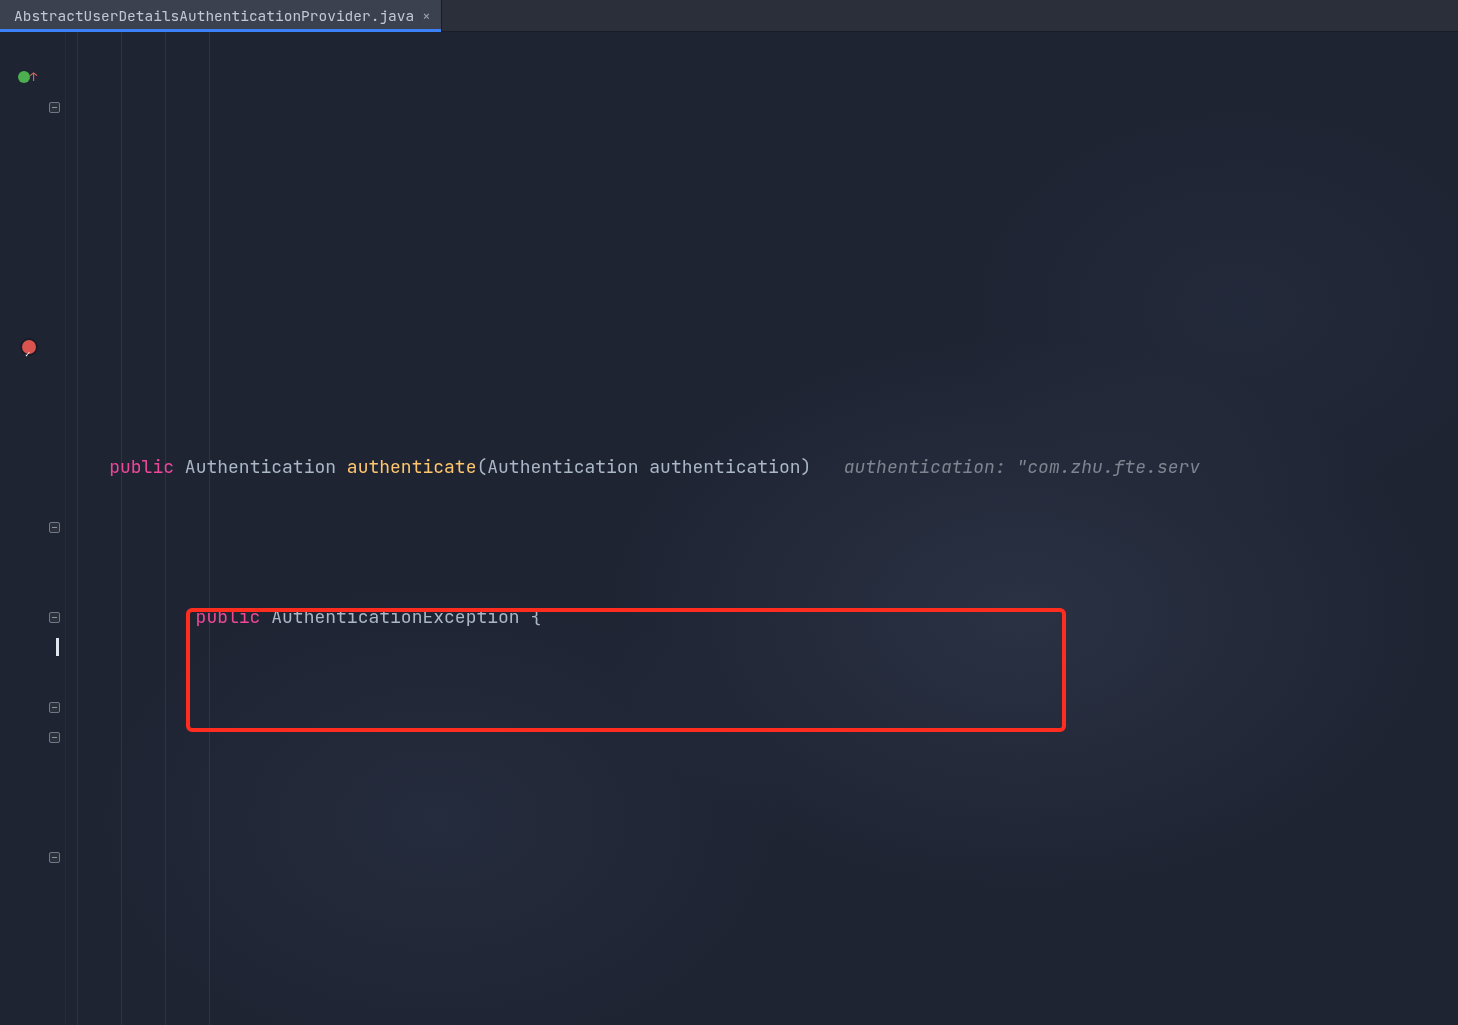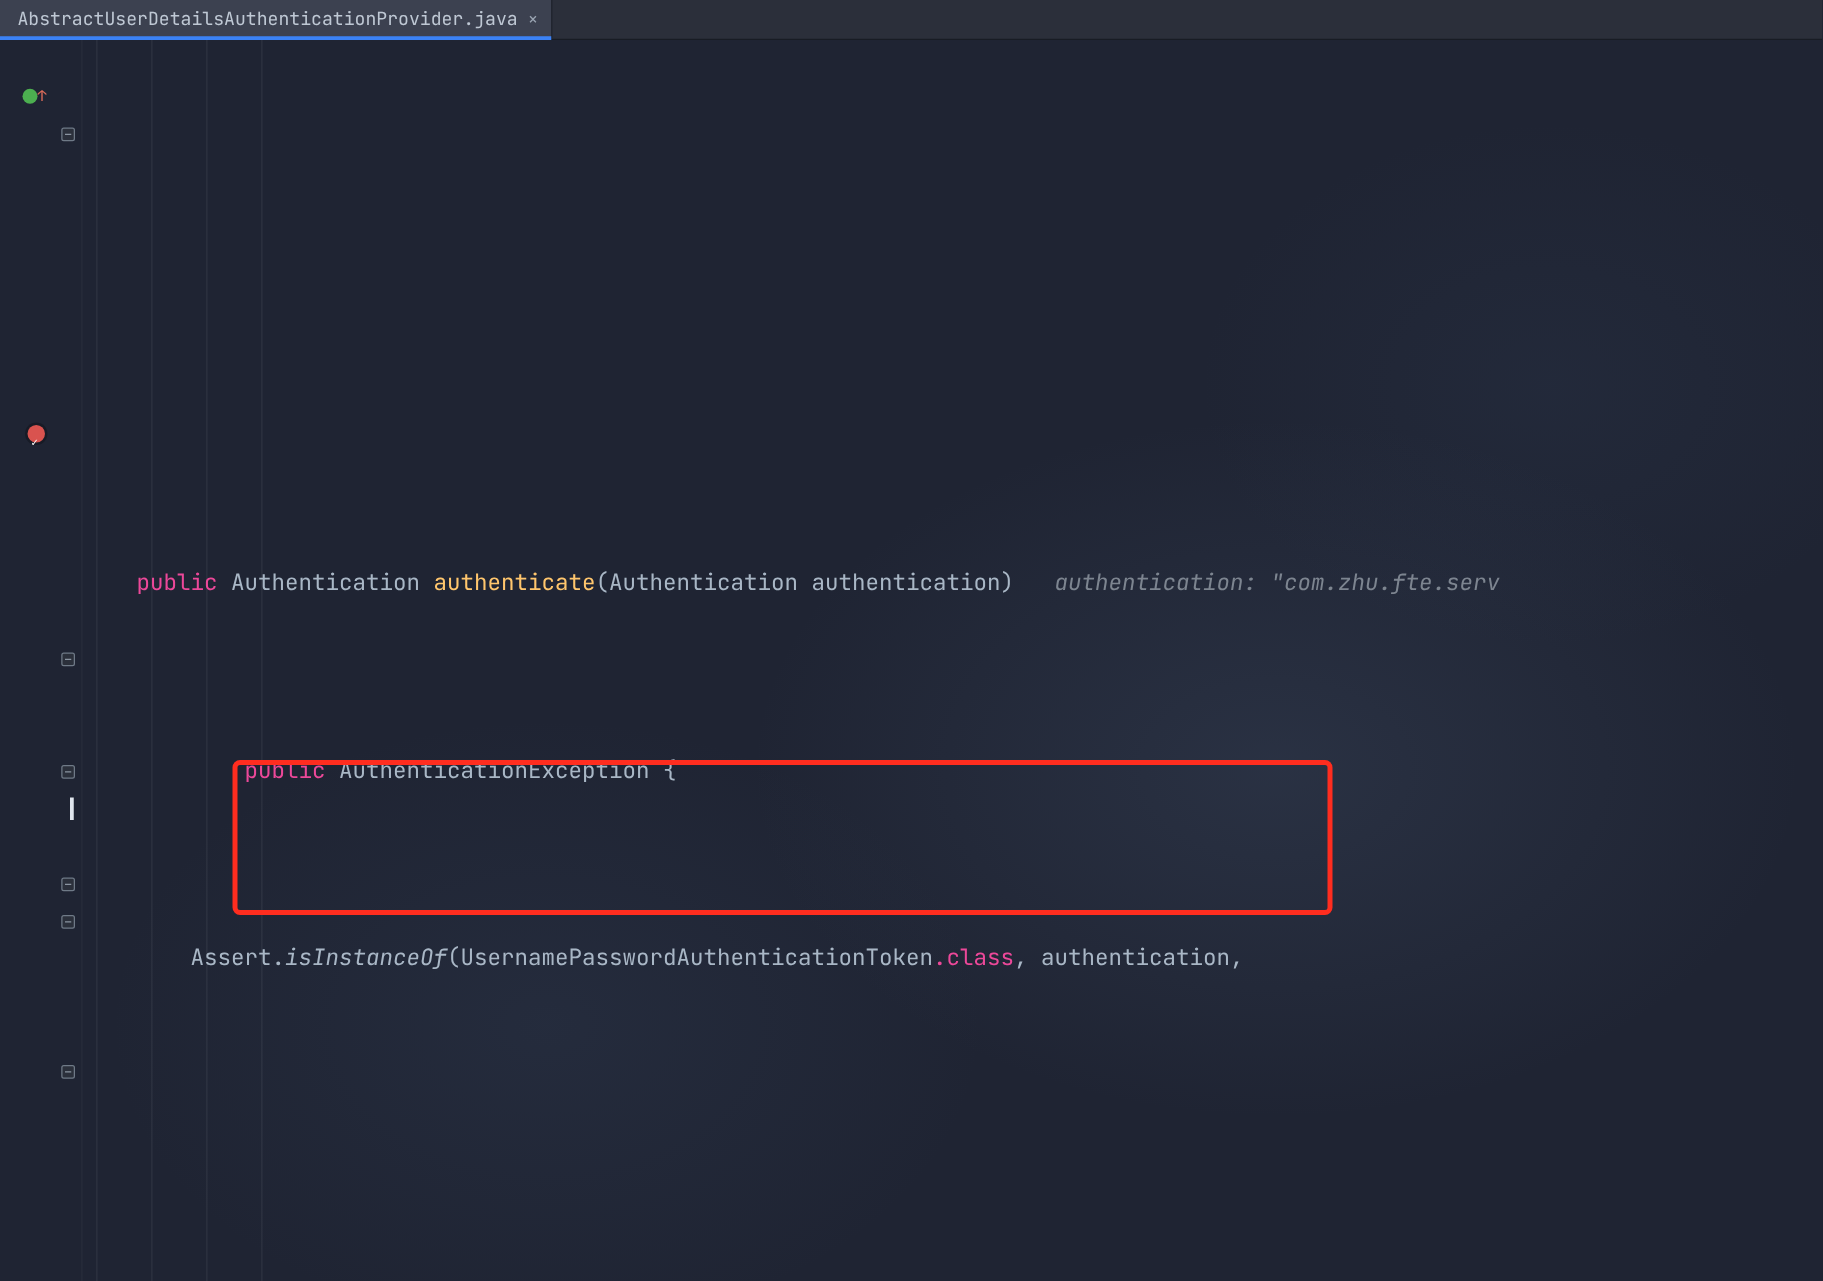--- a/index.html
+++ b/index.html
@@ -203,21 +203,20 @@
     
     <span class="line"> </span>
 
     
     <span class="line">    <span class="kw">public</span> <span class="cls">Authentication</span> <span class="mtd">authenticate</span>(<span class="cls">Authentication</span> <span>authentication</span>)   <span class="hint">authentication: "com.zhu.fte.serv</span></span>
 
     
     <span class="line">            <span class="kw">public</span> <span class="cls">AuthenticationException</span><span> {</span></span>
 
     
-    <span class="line">        <span class="cls">Assert</span>.<span class="stat">isInstanceOf</span>(<span class="cls">UsernamePasswordAuthenticationToken</span><span class="kw">.class</span><span>,</span> <span>authentication</span><span>,</span></span>
 
     
 
     
     
 
     
     
 
     

